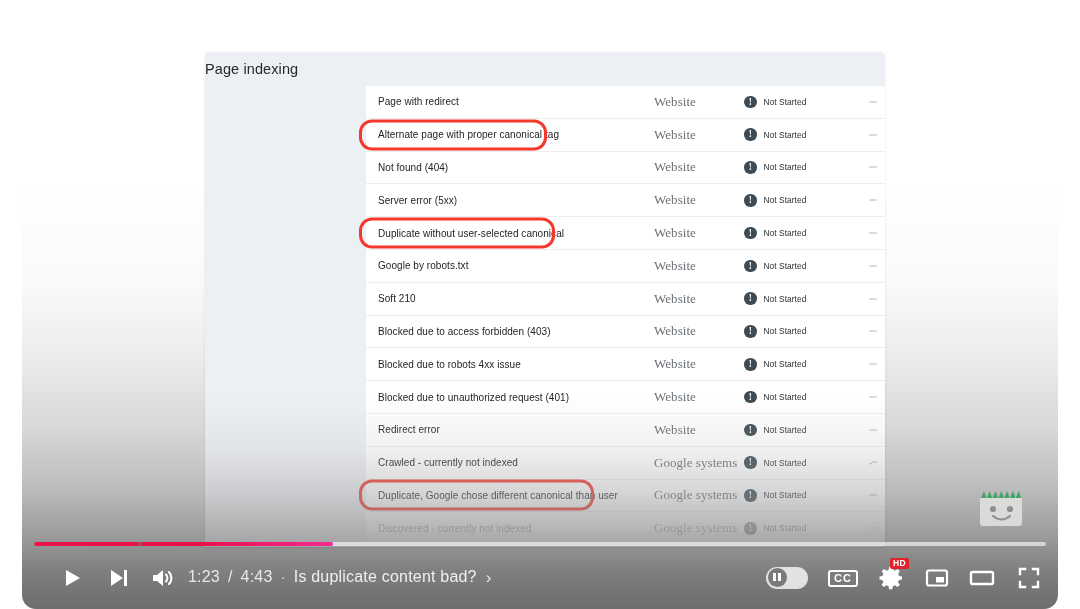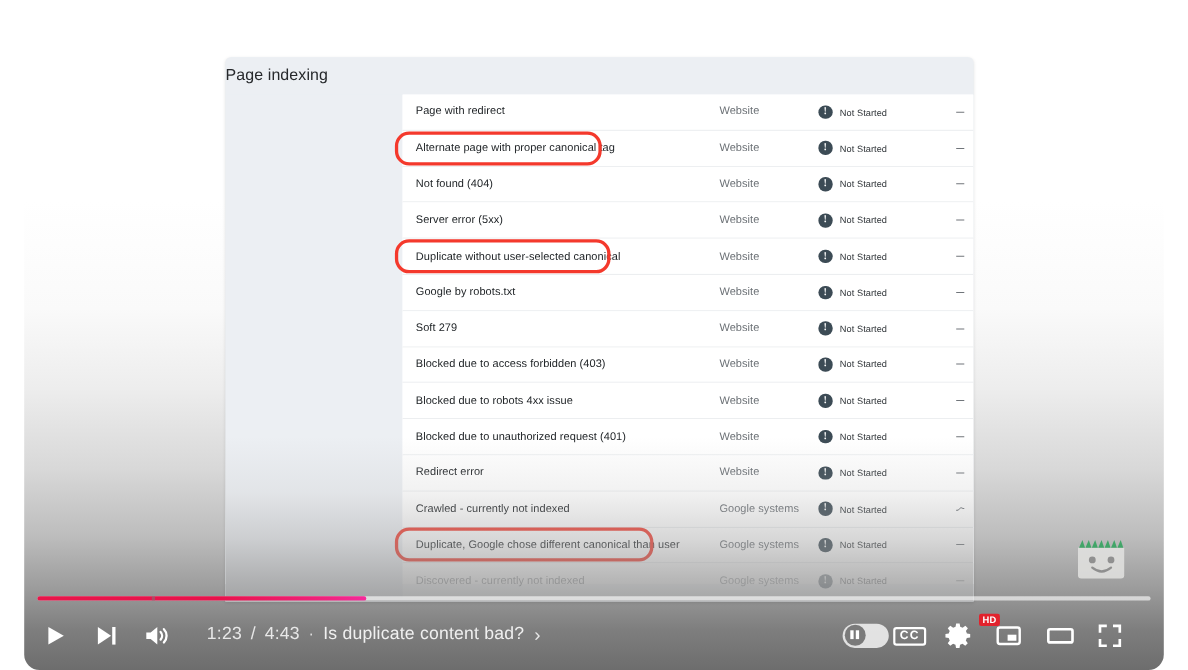--- a/index.html
+++ b/index.html
@@ -70,23 +70,24 @@
   .c-type {
     flex: none; width: 288px;
     padding-left: 12px;
     font-size: 10px;
     color: #212528;
     white-space: nowrap;
     letter-spacing: .05px;
   }
   .c-source {
     flex: none; width: 90px;
-    font-size: 10px;
+    font-size: 13px;
     color: #6b7075;
     letter-spacing: .05px;
+    font-family: Liberation Serif, serif;
   }
   .c-valid {
     flex: none; width: 125px;
     display: flex; align-items: center; gap: 7px;
   }
   .badge-dot {
     width: 12.5px; height: 12.5px; border-radius: 50%;
     background: #3c4b55;
     color: #fff;
     font-size: 9.5px; font-weight: bold;
@@ -170,21 +171,21 @@
 
   
   #controls {
     position: absolute;
     left: 0; right: 0; bottom: 0;
     height: 56px;
     display: flex; align-items: center;
     padding: 0 16px 6px 16px;
   }
   .ctrl {
-    display: flex; align-items: center; justify-content: flex-start;
+    display: flex; align-items: center; justify-content: flex-end;
     height: 46px; width: 46px;
     cursor: pointer;
   }
   .ctrl svg { display: block; }
   #time-title {
     margin-left: 12px;
     display: flex; align-items: flex-start; gap: 8px;
     color: #e8e8e8;
     font-size: 16px;
     letter-spacing: .2px;
@@ -322,21 +323,21 @@
               <span class="badge-dot">!</span>
               <span class="c-valid-label">Not Started</span>
             </div>
             <div class="c-trend">
               <svg class="spark" viewBox="0 0 60 14" preserveAspectRatio="none">
                 <path d="M2 7 L58 7" fill="none" stroke="#70757a" stroke-width="1.1"></path>
               </svg>
             </div>
           </div>
           <div class="row">
-            <div class="c-type">Soft 279</div>
+            <div class="c-type">Soft 210</div>
             <div class="c-source">Website</div>
             <div class="c-valid">
               <span class="badge-dot">!</span>
               <span class="c-valid-label">Not Started</span>
             </div>
             <div class="c-trend">
               <svg class="spark" viewBox="0 0 60 14" preserveAspectRatio="none">
                 <path d="M2 7 L58 7" fill="none" stroke="#70757a" stroke-width="1.1"></path>
               </svg>
             </div>

